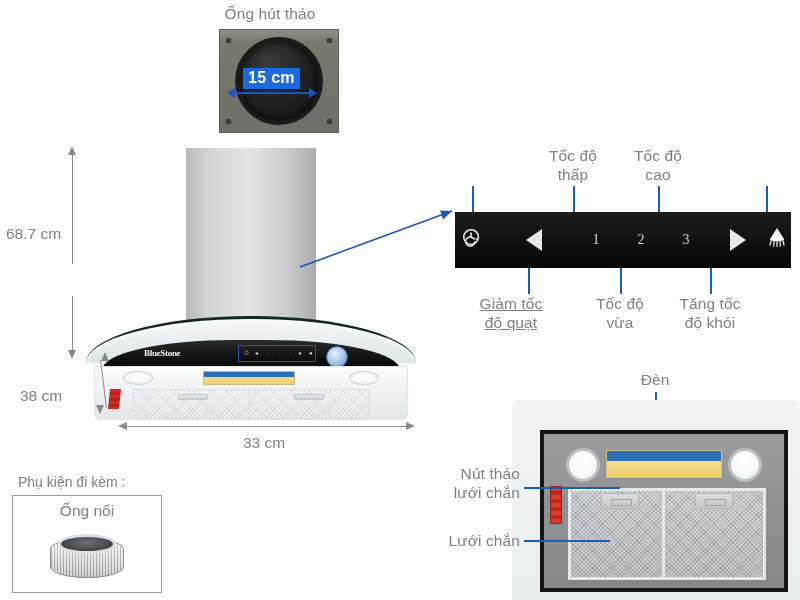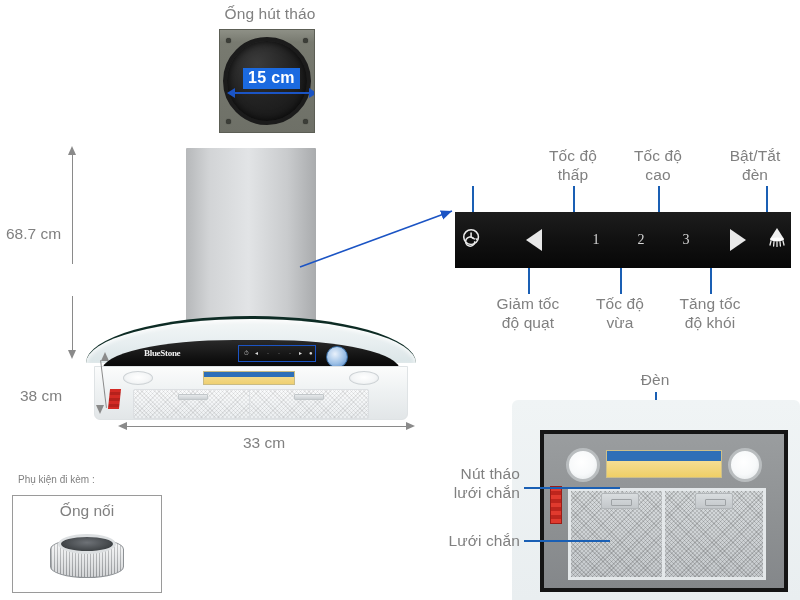--- a/index.html
+++ b/index.html
@@ -32,21 +32,21 @@
     position: absolute;
     background: #1a5fb4;
   }
   .lead.v { width: 1.5px; }
   .lead.h { height: 1.5px; }
 
   
   #duct-photo {
     position: absolute;
     left: 219px; top: 29px;
-    width: 96px; height: 104px;
+    width: 120px; height: 104px;
     background:
       linear-gradient(180deg,#8e9086 0%,#787a70 12%,#6e7067 100%);
     border: 1px solid #5c5e55;
     box-sizing: border-box;
     overflow: hidden;
   }
   #duct-photo .flange-screw {
     position: absolute;
     width: 5px; height: 5px;
     border-radius: 50%;
@@ -354,21 +354,21 @@
     width: 19px; height: 5px;
     border: 1px solid #9ea2a5;
     border-radius: 1px;
   }
 
   
   #acc-title {
     position: absolute;
     left: 18px; top: 474px;
     color: #808080;
-    font-size: 10px;
+    font-size: 14px;
   }
   #acc-box {
     position: absolute;
     left: 12px; top: 495px;
     width: 150px; height: 98px;
     border: 1px solid #9a9a9a;
     box-sizing: border-box;
     background: #ffffff;
     padding-left: 46px;
   }
@@ -474,22 +474,20 @@
         <path d="M0,0 L7,3 L0,6 z" fill="#1b54c4"></path>
       </marker>
     </defs>
     <line x1="0" y1="62" x2="152" y2="6" stroke="#1b54c4" stroke-width="1.6" marker-end="url(#ah)"></line>
   </svg>
 
   <div class="lbl" style="left:528px; top:146px; width:90px;">Tốc độ
 thấp</div>
   <div class="lbl" style="left:613px; top:146px; width:90px;">Tốc độ
 cao</div>
-  <div class="lbl" style="left:710px; top:146px; width:90px;">Bật/Tắt
-đèn</div>
 
   <div class="lead v" style="left:472px; top:186px; height:26px;"></div>
   <div class="lead v" style="left:573px; top:186px; height:26px;"></div>
   <div class="lead v" style="left:658px; top:186px; height:26px;"></div>
   <div class="lead v" style="left:766px; top:186px; height:26px;"></div>
 
   <div id="control-panel">
 
     <div class="ctrl" style="left:17px;">
       <svg width="22" height="22" viewBox="0 0 24 24">
@@ -526,21 +524,21 @@
           <line x1="19" y1="15" x2="20" y2="19"></line>
         </g>
       </svg>
     </div>
   </div>
 
   <div class="lead v" style="left:528px; top:268px; height:26px;"></div>
   <div class="lead v" style="left:620px; top:268px; height:26px;"></div>
   <div class="lead v" style="left:710px; top:268px; height:26px;"></div>
 
-  <div class="lbl" style="left:478px; top:294px; width:100px;">Giảm tốc
+  <div class="lbl" style="left:461px; top:294px; width:100px;text-decoration:underline;">Giảm tốc
 độ quạt</div>
   <div class="lbl" style="left:573px; top:294px; width:94px;">Tốc độ
 vừa</div>
   <div class="lbl" style="left:660px; top:294px; width:100px;">Tăng tốc
 độ khói</div>
 
   <div class="lbl" style="left:605px; top:370px; width:100px;">Đèn</div>
   <div class="lead v" style="left:655px; top:392px; height:68px;"></div>
 
   <div id="underside">

